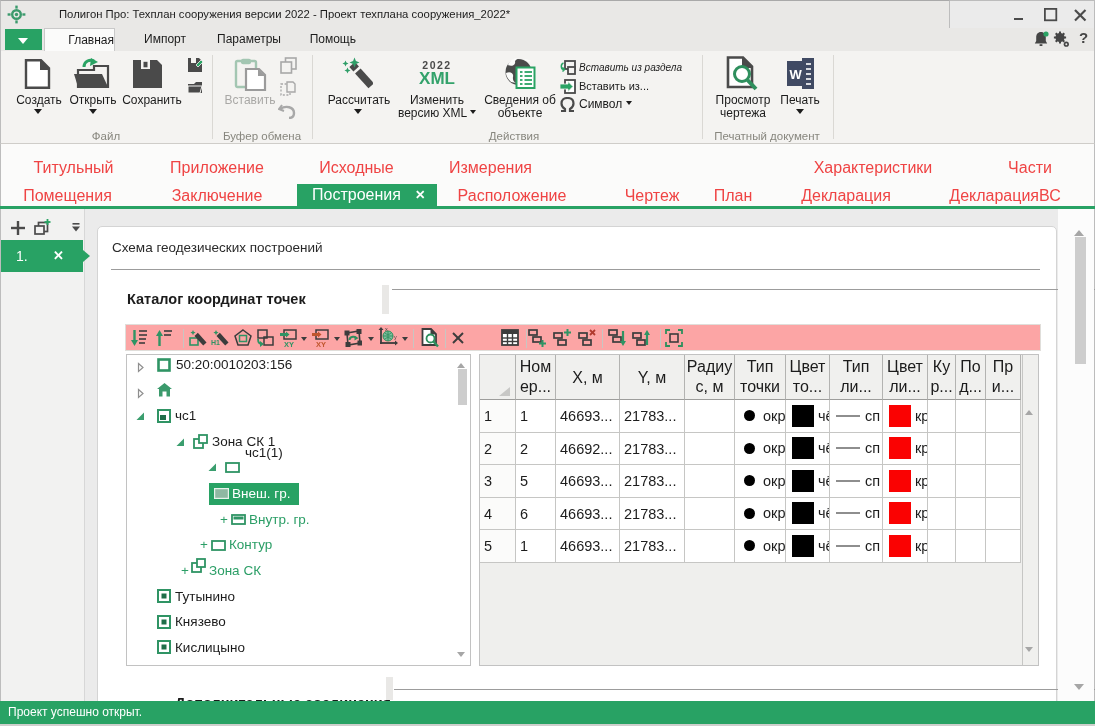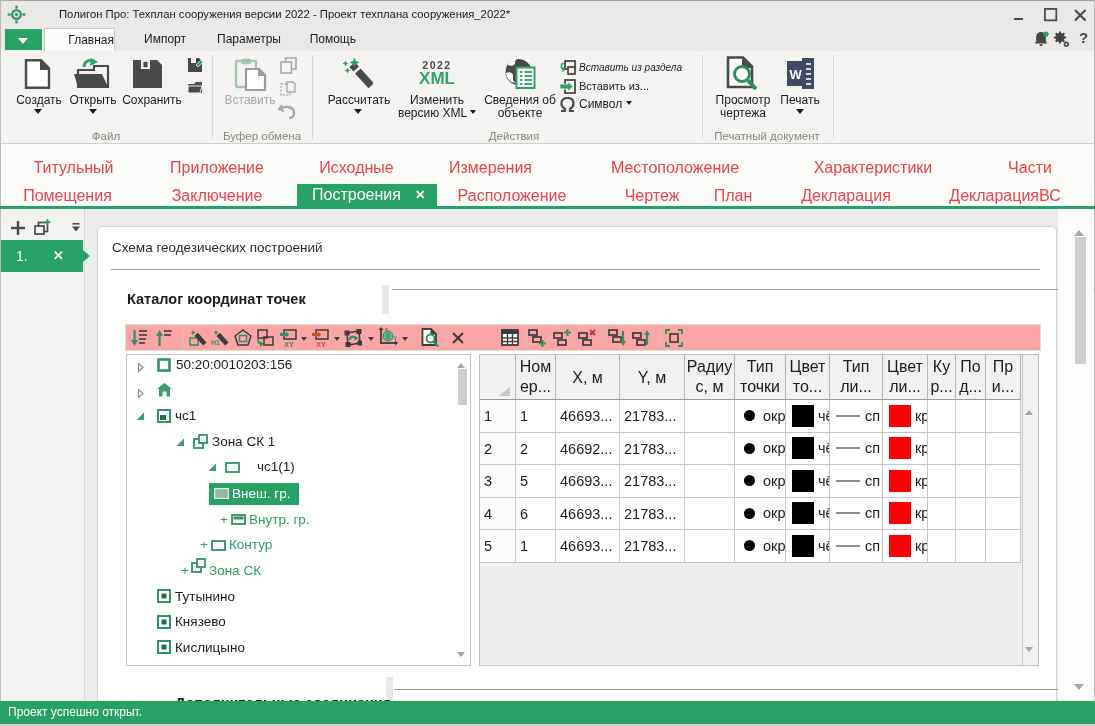--- a/index.html
+++ b/index.html
@@ -2,21 +2,21 @@
 <html lang="ru"><head>
 <meta charset="utf-8">
 <style>
   * { margin:0; padding:0; box-sizing:border-box; }
   html,body { width:1095px; height:726px; overflow:hidden; }
   body { font-family:"Liberation Sans", sans-serif; }
   #app { position:relative; width:1095px; height:726px; background:#ebebeb; overflow:hidden; box-shadow: inset 0 0 0 1px #bcbcbc; }
   .abs { position:absolute; }
 
   
-  .titlebar { position:absolute; left:0; top:0; width:1095px; height:28px; background:#e9e8e6; border-top:1px solid #a9a9a9; border-left:1px solid #bdbdbd; border-right:1px solid #bdbdbd; }
+  .titlebar { position:absolute; left:0; top:0; width:950px; height:28px; background:#e9e8e6; border-top:1px solid #a9a9a9; border-left:1px solid #bdbdbd; border-right:1px solid #bdbdbd; }
   .title-text { position:absolute; left:58px; top:7px; font-size:11.3px; color:#1c1c1c; }
   .winbtn { position:absolute; color:#4b4b4b; }
 
   
   .menubar { position:absolute; left:0; top:28px; width:1095px; height:23px; background:#e9e8e6; border-left:1px solid #bdbdbd; border-right:1px solid #bdbdbd; }
   .menubtn { position:absolute; left:4px; top:0.5px; width:37px; height:21.5px; background:#28a264; }
   .menubtn:after { content:""; position:absolute; left:13px; top:9px; border:5px solid transparent; border-top:6px solid #fff; }
   .mtab { position:absolute; top:0; height:23px; line-height:23px; font-size:12px; color:#1c1c1c; text-align:right; }
   .mtab.active { background:#fbfbfa; border:1px solid #c9c9c9; border-bottom:none; }
 
@@ -279,21 +279,20 @@
     </svg>
     <div class="rbtn-label" style="left:771px;top:43px;width:56px;">Печать</div>
     <div class="dropb" style="left:795px;top:58px;"></div>
   </div>
 
   <div class="tabrows" id="tabrows">
     <div class="stab" style="left:20px;top:10px;width:105px;">Титульный</div>
     <div class="stab" style="left:160px;top:10px;width:112px;">Приложение</div>
     <div class="stab" style="left:310px;top:10px;width:91px;">Исходные</div>
     <div class="stab" style="left:439px;top:10px;width:101px;">Измерения</div>
-    <div class="stab" style="left:600px;top:10px;width:148px;">Местоположение</div>
     <div class="stab" style="left:802px;top:10px;width:140px;">Характеристики</div>
     <div class="stab" style="left:1001px;top:10px;width:56px;">Части</div>
     <div class="stab" style="left:16px;top:38px;width:101px;">Помещения</div>
     <div class="stab" style="left:166px;top:38px;width:100px;">Заключение</div>
     <div class="stab" style="left:447px;top:38px;width:128px;">Расположение</div>
     <div class="stab" style="left:619px;top:38px;width:64px;">Чертеж</div>
     <div class="stab" style="left:709px;top:38px;width:46px;">План</div>
     <div class="stab" style="left:797px;top:38px;width:96px;">Декларация</div>
     <div class="stab" style="left:944px;top:38px;width:120px;">ДекларацияВС</div>
   </div>
@@ -553,21 +552,21 @@
           </g>
         </svg>
       <div class="ti" style="left:85px;top:76.5px;">Зона СК 1</div>
 
       <svg class="abs" style="left:81px;top:108px" width="9" height="9">
           <path d="M8 0.5 V8 H0.5 Z" fill="#3a9e6e"></path>
         </svg>
       <svg class="abs" style="left:98px;top:107px" width="15" height="11" viewBox="0 0 15 11">
           <rect x="1" y="1" width="13" height="9" fill="#fff" stroke="#2f9464" stroke-width="1.8"></rect>
         </svg>
-      <div class="ti" style="left:118px;top:102px;margin-left:12px;">чс1(1)</div>
+      <div class="ti" style="left:118px;top:88px;">чс1(1)</div>
 
       <div class="abs" style="left:82px;top:128px;width:90px;height:22px;background:#28a264;"></div>
       <svg class="abs" style="left:87px;top:133px" width="15" height="11" viewBox="0 0 15 11">
           <rect x="0.5" y="0.5" width="14" height="10" fill="#8fb8a2" stroke="#e8f2ec" stroke-width="1.4"></rect>
         </svg>
       <div class="ti" style="left:105px;top:129px;color:#fff;">Внеш. гр.</div>
 
       <div class="ti green" style="left:93px;top:154.5px;">+</div>
       <svg class="abs" style="left:104px;top:159px" width="15" height="11" viewBox="0 0 15 11">
           <rect x="1" y="1" width="13" height="9" fill="#fff" stroke="#2f9464" stroke-width="1.8"></rect>

